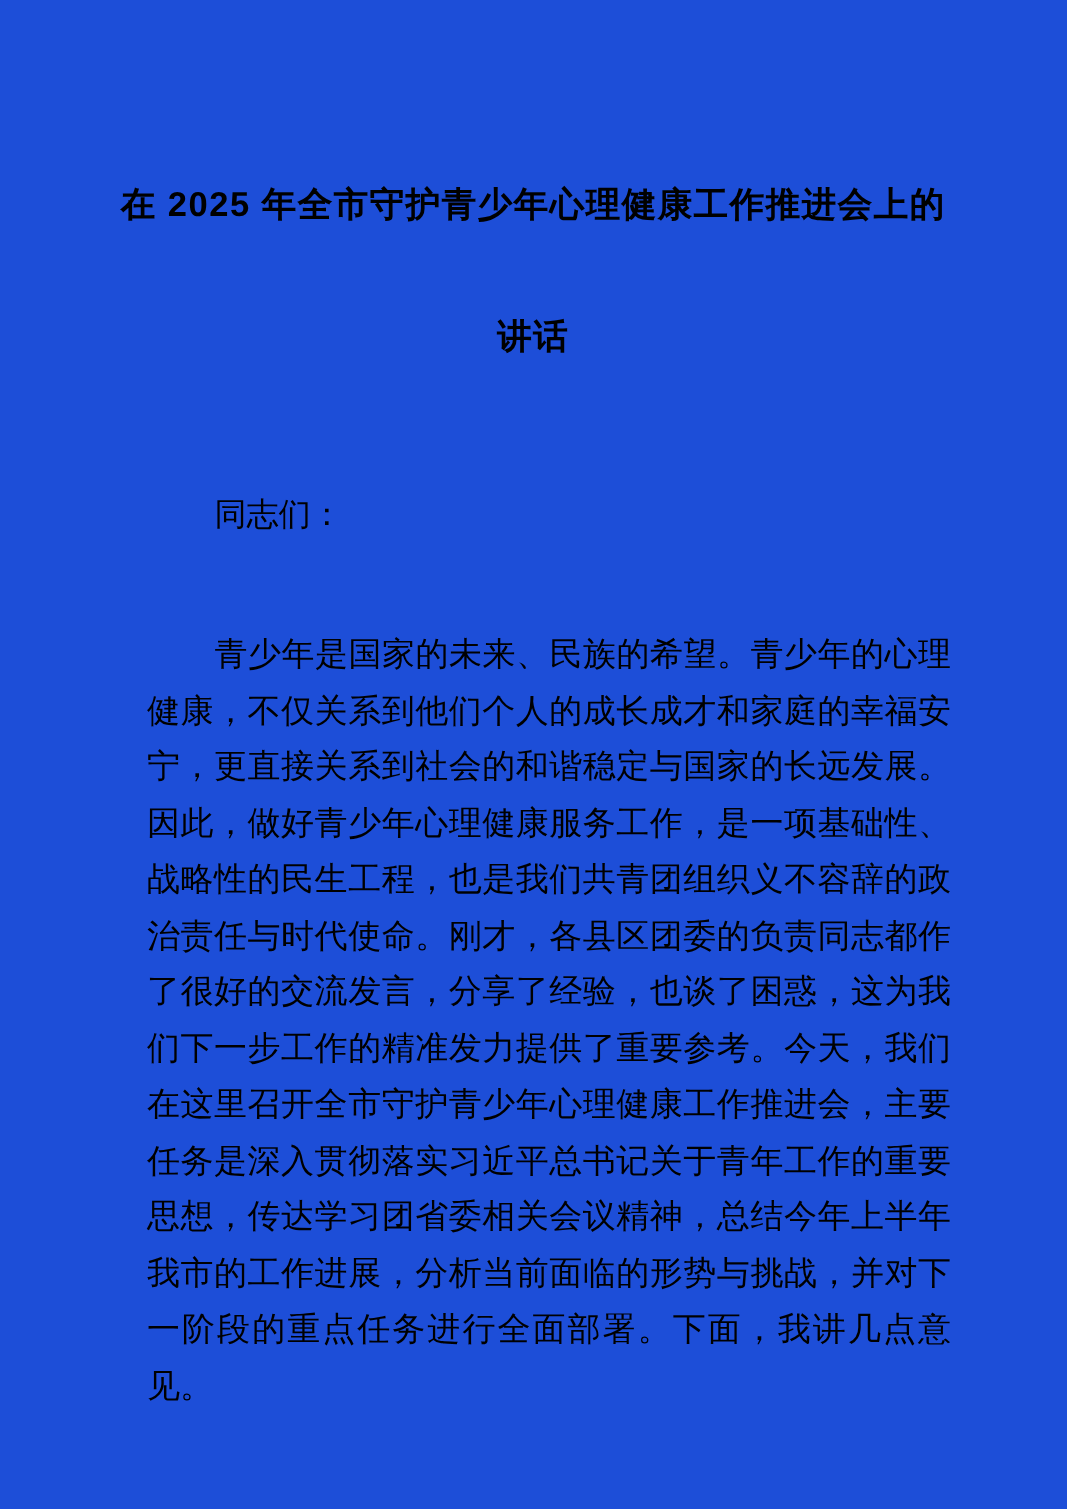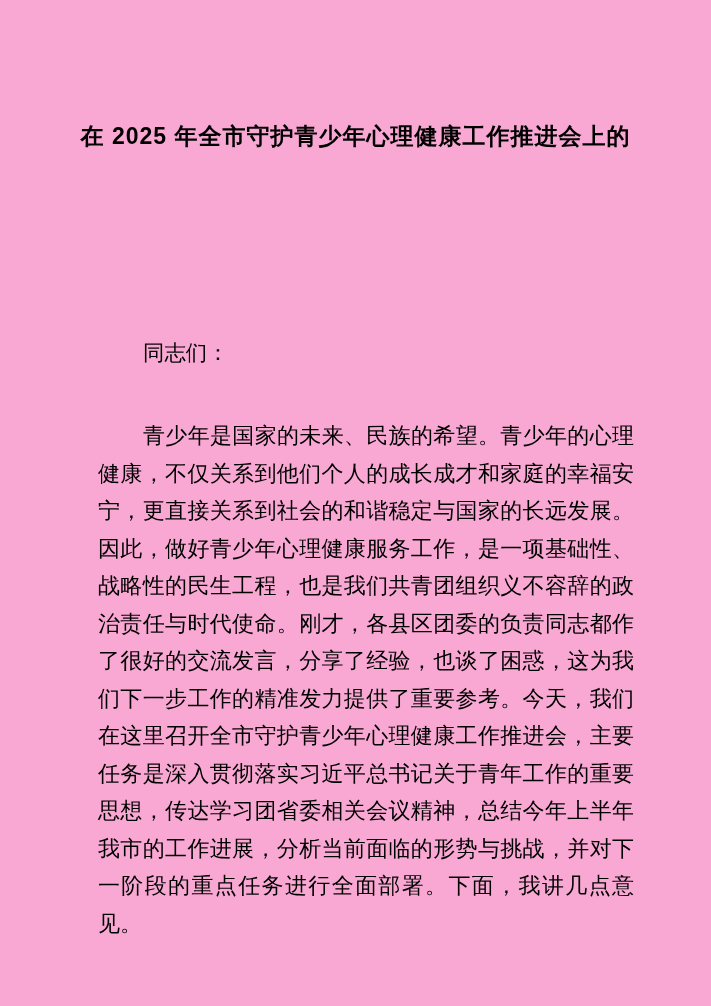--- a/index.html
+++ b/index.html
@@ -4,21 +4,21 @@
 <style>
   html, body {
     margin: 0;
     padding: 0;
     background: #ffffff;
   }
   .page {
     position: relative;
     width: 711px;
     height: 1006px;
-    background: #f9a8d4;
+    background: #1d4ed8;
     overflow: hidden;
     color: #000000;
   }
   .doc-title {
     position: absolute;
     top: 92px;
     left: 0;
     width: 711px;
     margin: 0;
     text-align: center;
@@ -27,21 +27,21 @@
     font-size: 23px;
     line-height: 88px;
     letter-spacing: 1px;
   }
   .doc-title .title-line {
     display: block;
     white-space: nowrap;
   }
   .salutation {
     position: absolute;
-    top: 335px;
+    top: 325px;
     left: 98px;
     width: 536px;
     margin: 0;
     font-family: "Liberation Serif", "DejaVu Serif", serif;
     font-size: 21.4px;
     line-height: 37.5px;
     text-indent: 45px;
   }
   .body-paragraph {
     position: absolute;
@@ -56,18 +56,19 @@
     text-align: justify;
     text-align-last: left;
   }
 </style>
 </head>
 <body>
 
 <div class="page">
   <h1 class="doc-title">
     <span class="title-line">在 2025 年全市守护青少年心理健康工作推进会上的</span>
+    <span class="title-line">讲话</span>
   </h1>
 
   <p class="salutation">同志们：</p>
 
   <p class="body-paragraph">青少年是国家的未来、民族的希望。青少年的心理健康，不仅关系到他们个人的成长成才和家庭的幸福安宁，更直接关系到社会的和谐稳定与国家的长远发展。因此，做好青少年心理健康服务工作，是一项基础性、战略性的民生工程，也是我们共青团组织义不容辞的政治责任与时代使命。刚才，各县区团委的负责同志都作了很好的交流发言，分享了经验，也谈了困惑，这为我们下一步工作的精准发力提供了重要参考。今天，我们在这里召开全市守护青少年心理健康工作推进会，主要任务是深入贯彻落实习近平总书记关于青年工作的重要思想，传达学习团省委相关会议精神，总结今年上半年我市的工作进展，分析当前面临的形势与挑战，并对下一阶段的重点任务进行全面部署。下面，我讲几点意见。</p>
 </div>
 
 </body></html>

